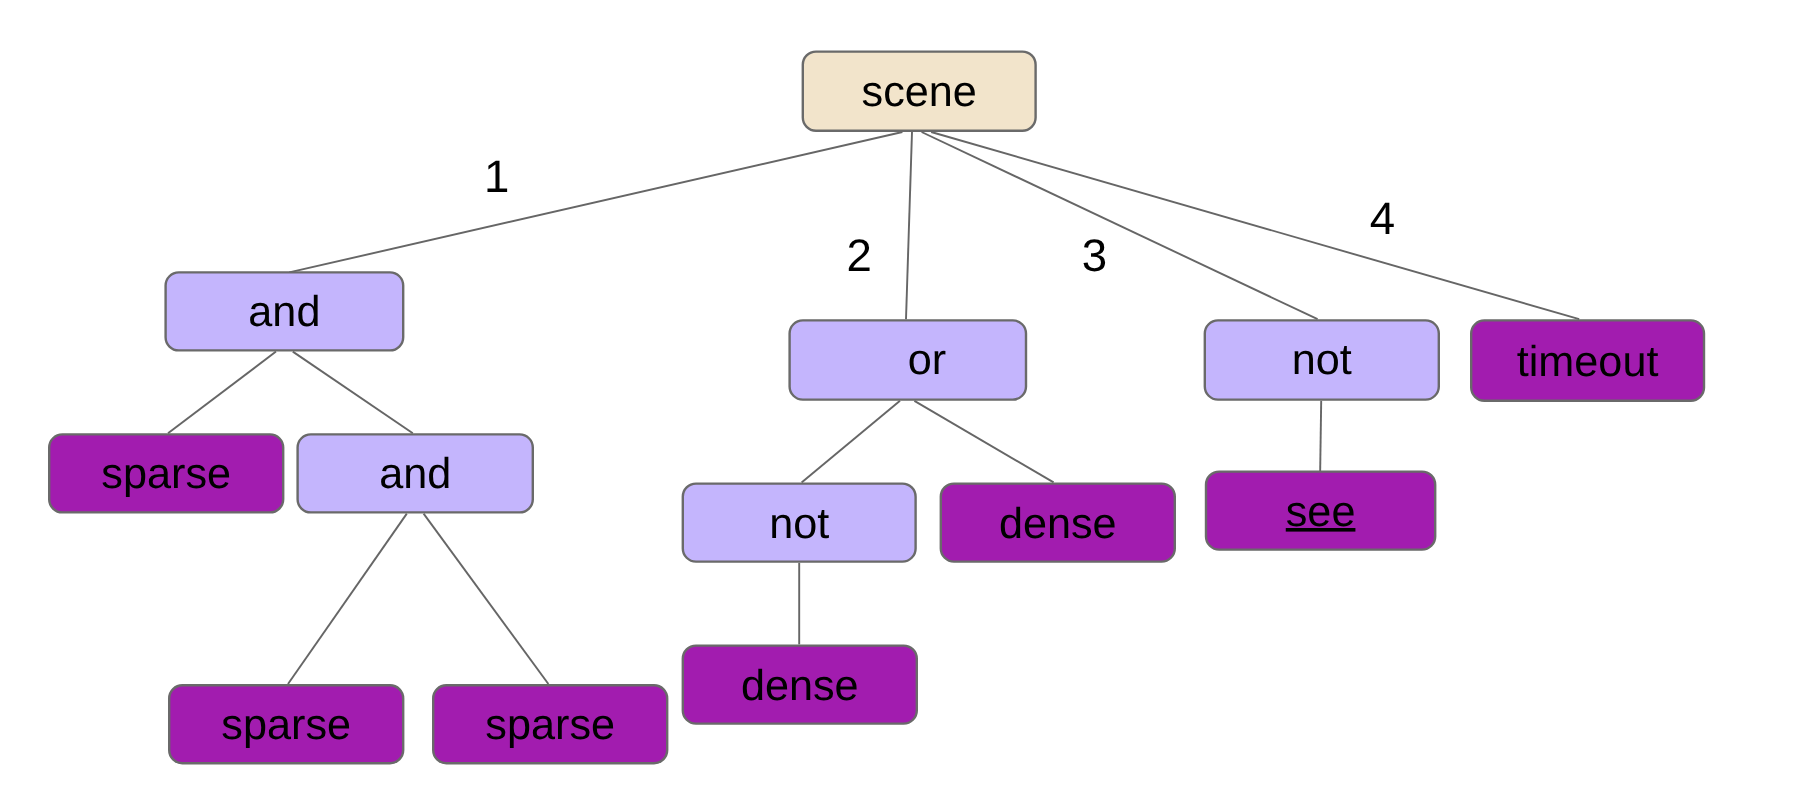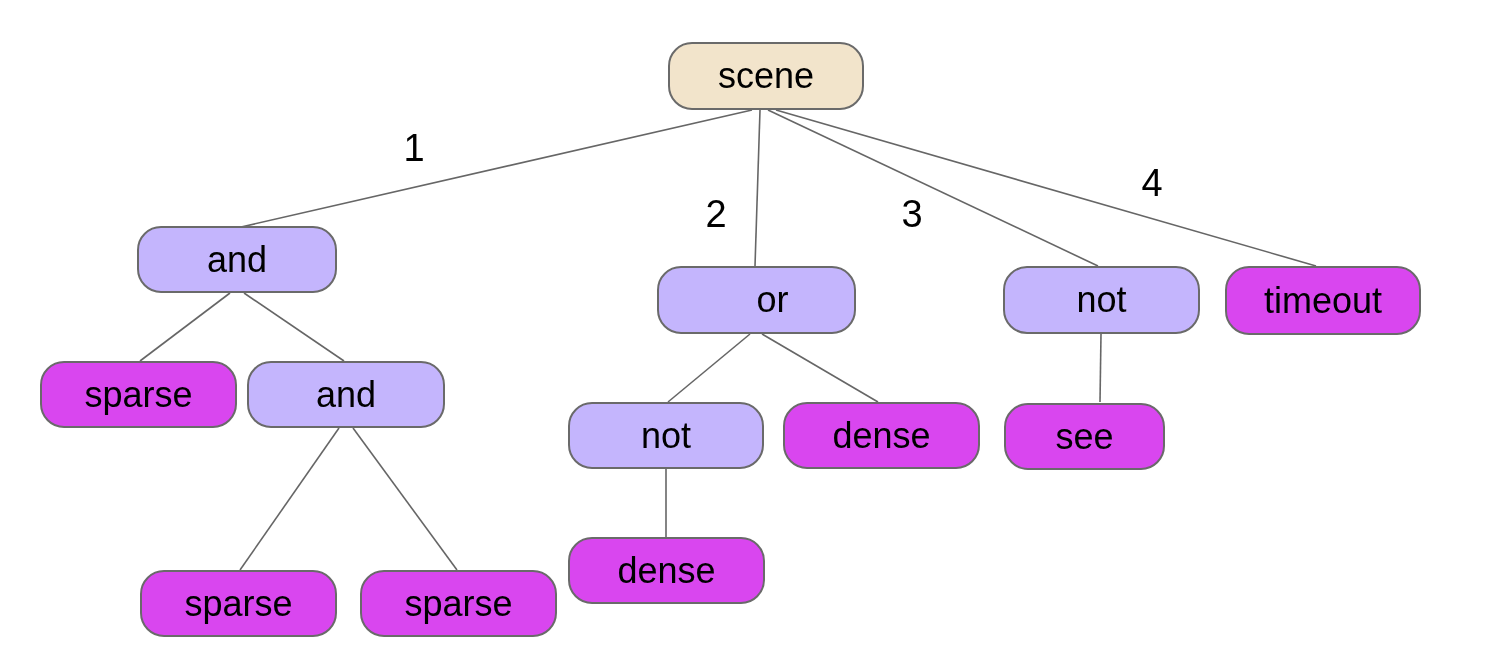--- a/index.html
+++ b/index.html
@@ -23,43 +23,43 @@
     height: 662px;
   }
   .edges-layer line {
     stroke: #666666;
     stroke-width: 1.6;
   }
   .node {
     position: absolute;
     box-sizing: border-box;
     border: 2px solid #6a6a6a;
-    border-radius: 24px;
+    border-radius: 12px;
     display: flex;
     align-items: center;
     justify-content: center;
     font-size: 36px;
     color: #000000;
     line-height: 1;
     white-space: nowrap;
   }
   .k-root { background: #f2e4cb; }
   .k-op   { background: #c4b5fd; }
-  .k-leaf { background: #d946ef; }
+  .k-leaf { background: #a21caf; }
 
   #n-scene    { left: 668px;  top: 42px;  width: 196px; height: 68px; }
   #n-and-1    { left: 137px;  top: 226px; width: 200px; height: 67px; }
   #n-or       { left: 657px;  top: 266px; width: 199px; height: 68px; padding-left: 32px; }
   #n-not-1    { left: 1003px; top: 266px; width: 197px; height: 68px; }
   #n-timeout  { left: 1225px; top: 266px; width: 196px; height: 69px; }
   #n-sparse-1 { left: 40px;   top: 361px; width: 197px; height: 67px; }
   #n-and-2    { left: 247px;  top: 361px; width: 198px; height: 67px; }
   #n-not-2    { left: 568px;  top: 402px; width: 196px; height: 67px; }
   #n-dense-1  { left: 783px;  top: 402px; width: 197px; height: 67px; }
-  #n-see      { left: 1004px; top: 403px; width: 161px; height: 67px; }
+  #n-see      { left: 1004px; top: 392px; width: 193px; height: 67px; text-decoration: underline; }
   #n-sparse-2 { left: 140px;  top: 570px; width: 197px; height: 67px; }
   #n-sparse-3 { left: 360px;  top: 570px; width: 197px; height: 67px; }
   #n-dense-2  { left: 568px;  top: 537px; width: 197px; height: 67px; }
 
   .edge-label {
     position: absolute;
     transform: translate(-50%, -50%);
     font-size: 38px;
     color: #000000;
     line-height: 1;

